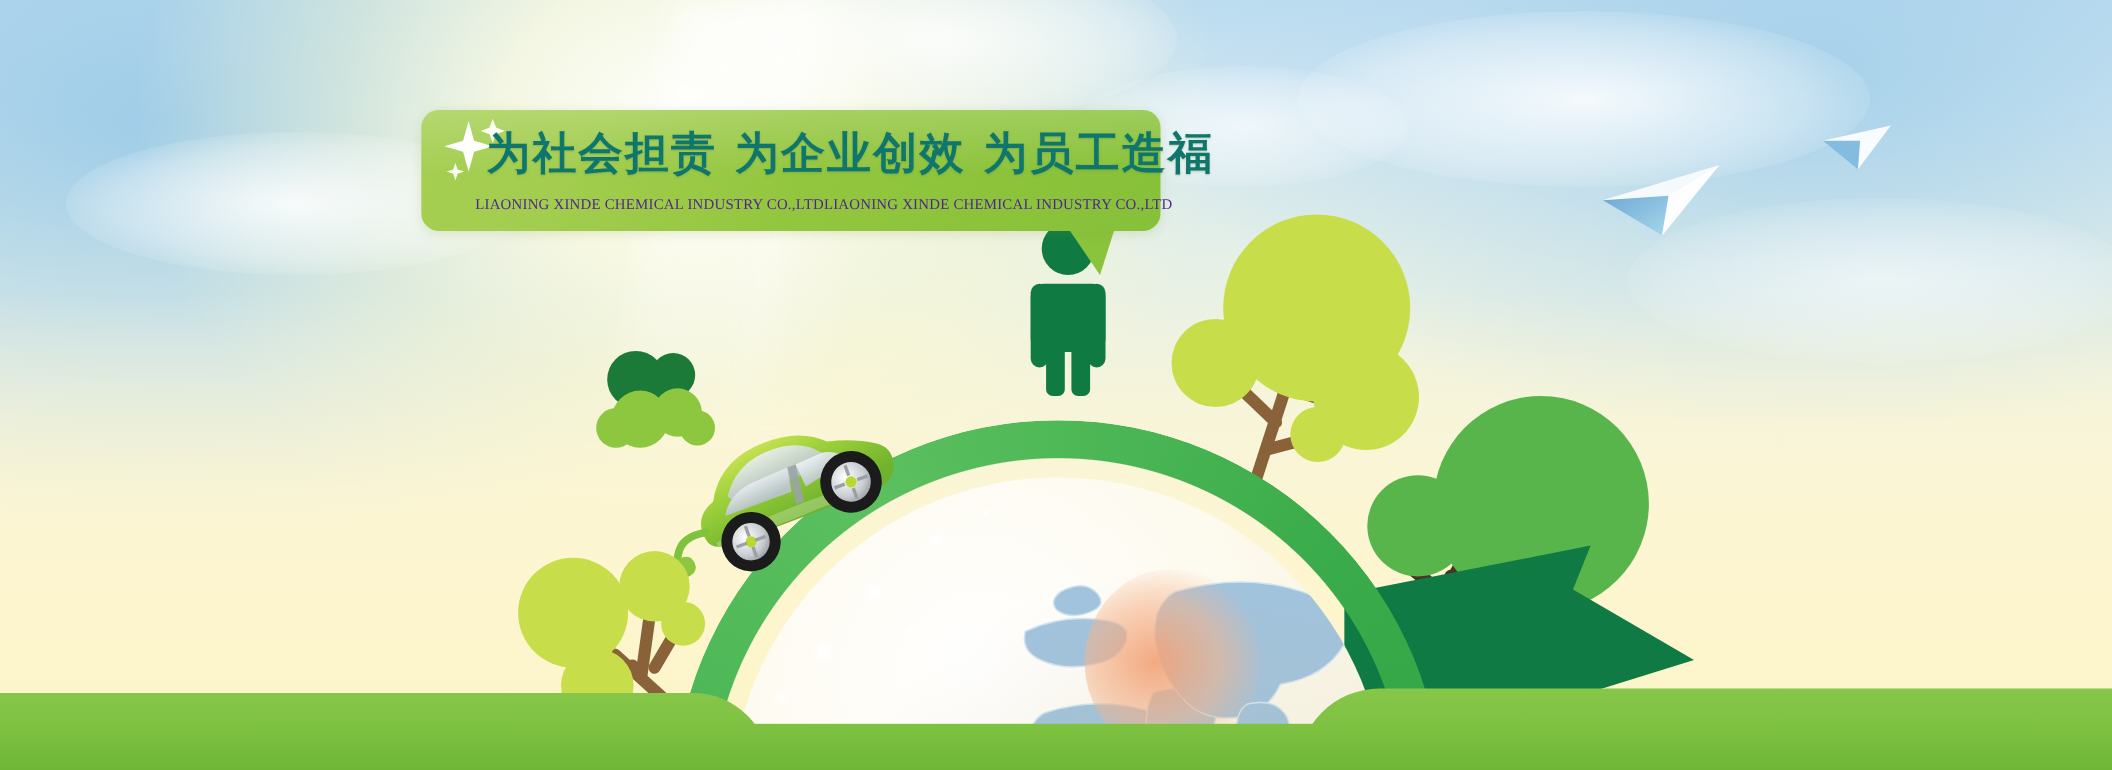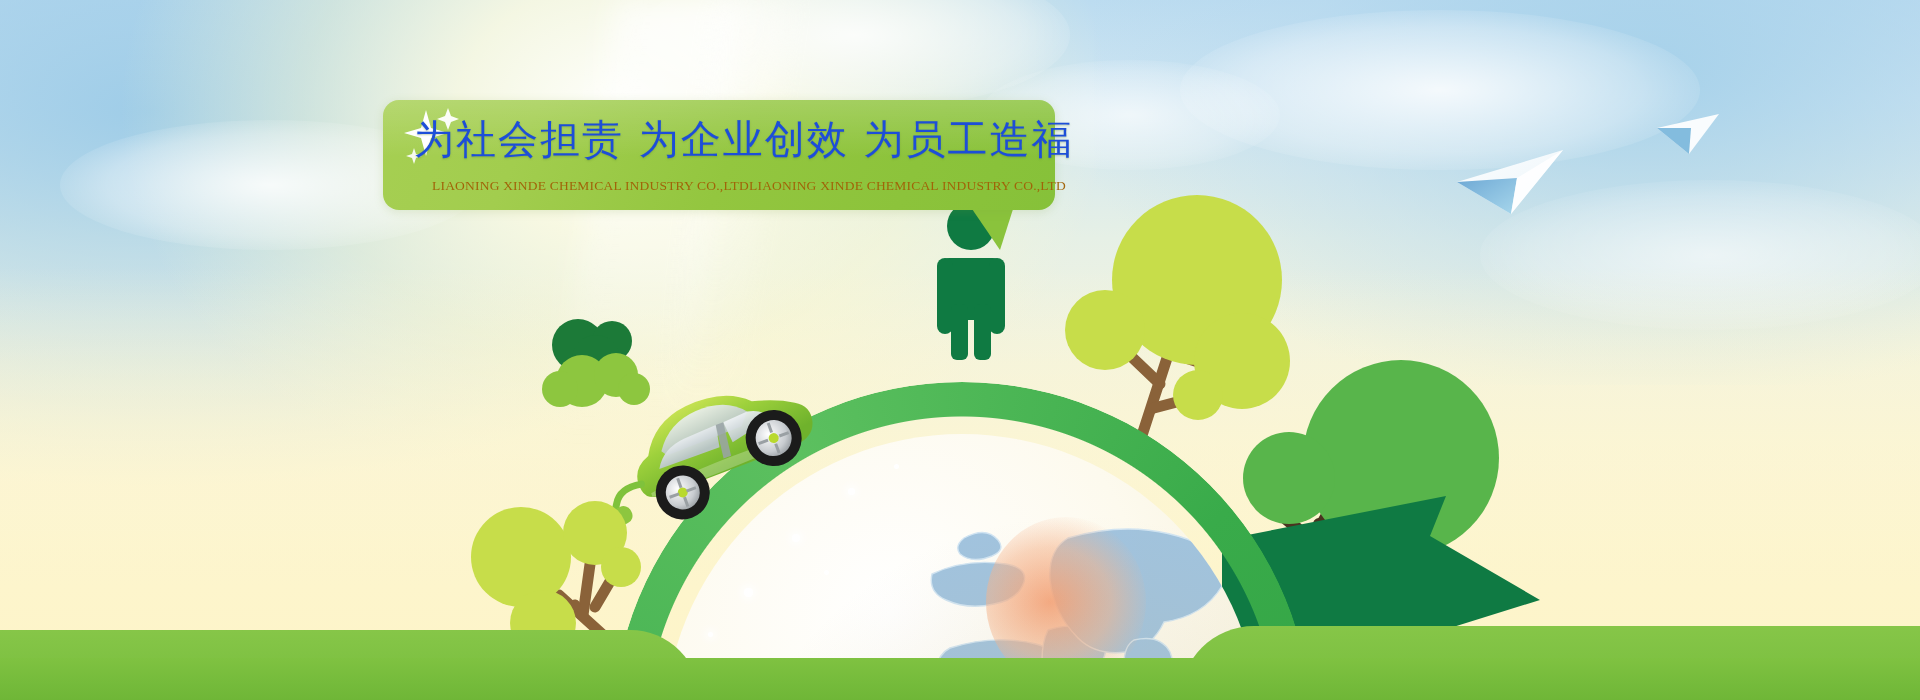--- a/index.html
+++ b/index.html
@@ -135,30 +135,30 @@
     pointer-events:none;
   }
   .banner-tail{
     position:absolute;left:970px;top:206px;width:0;height:0;
     border-left:30px solid transparent;
     border-right:14px solid transparent;
     border-top:44px solid #8ac33c;
   }
   .sparkle{position:absolute;left:400px;top:108px;}
   .headline{
-    position:absolute;left:414px;top:112px;width:620px;
-    color:#1d4ed8;
-    font-size:40px;font-weight:normal;letter-spacing:2px;
+    position:absolute;left:442px;top:112px;width:620px;
+    color:#0f766e;
+    font-size:40px;font-weight:bold;letter-spacing:2px;
     font-family:"DejaVu Sans","Liberation Sans",sans-serif;
     text-shadow:0 1px 2px rgba(90,130,40,.35);
     white-space:nowrap;
   }
   .subline{
     position:absolute;left:432px;top:178px;width:620px;
-    color:#a16207;
+    color:#4c1d95;
     font-size:13.5px;letter-spacing:.2px;
     font-family:"Liberation Serif",serif;
     white-space:nowrap;
     opacity:.97;
   }
 </style>
 </head>
 <body>
 
 <div id="stage">

